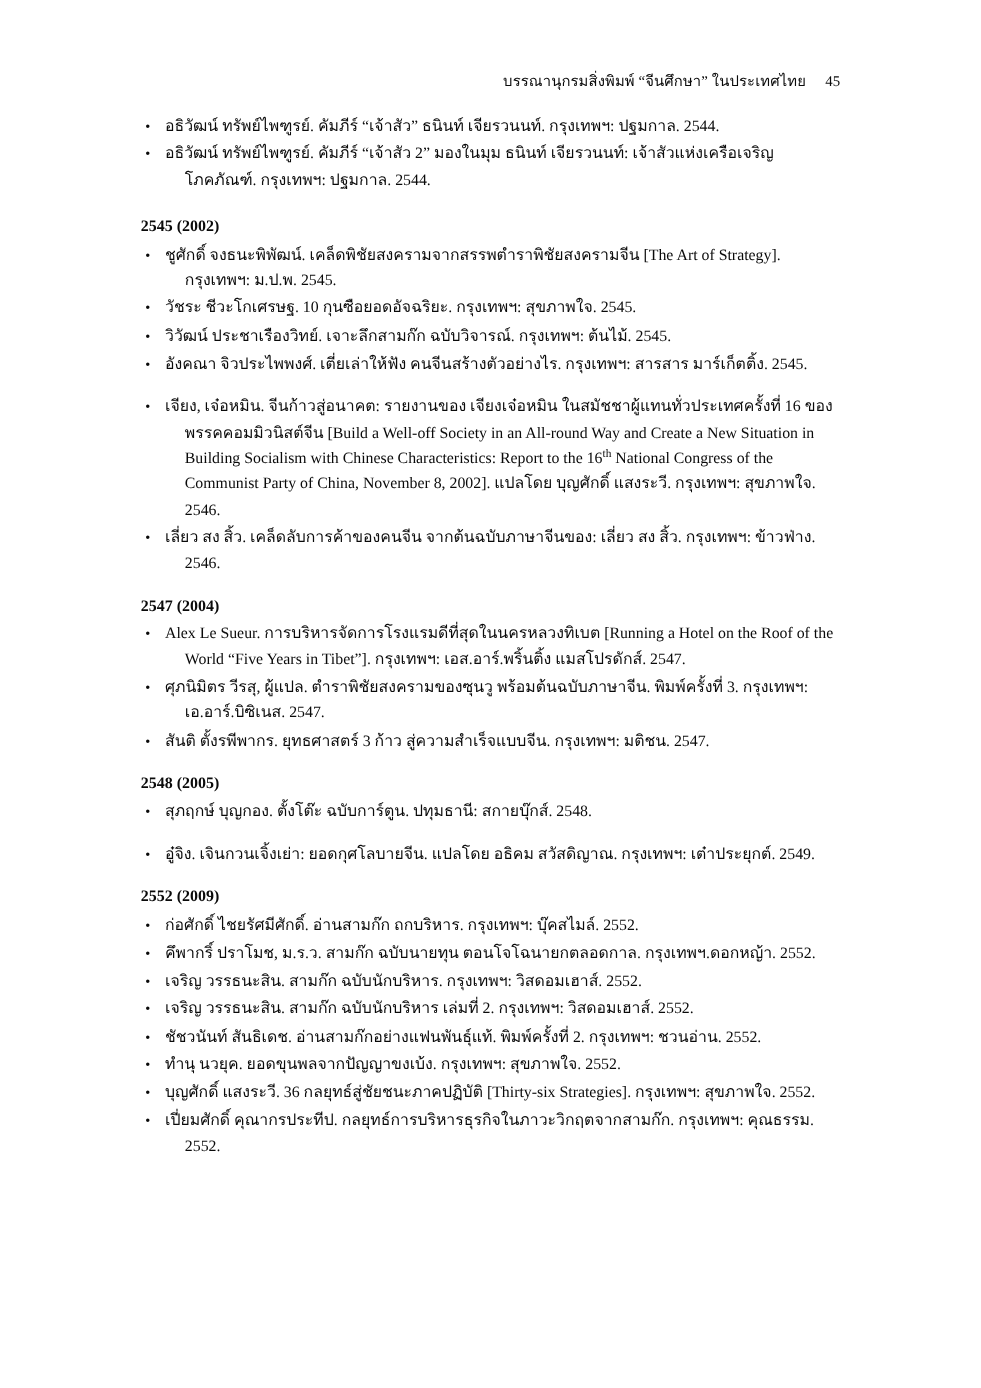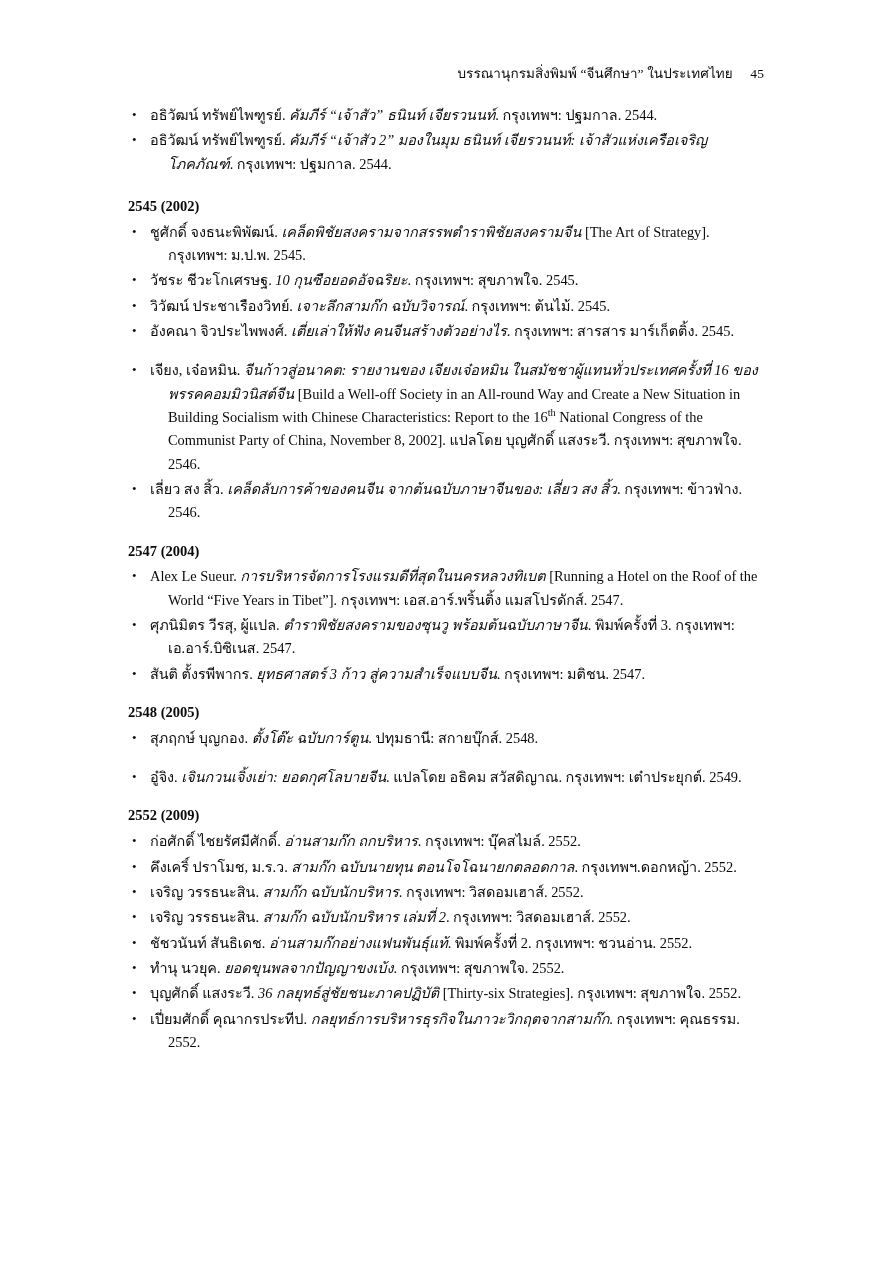--- a/index.html
+++ b/index.html
@@ -73,21 +73,20 @@
   }
   
   ul.entries li {
     padding-left: 40px;
     text-indent: -18px;
   }
   ul.entries li .bullet {
     left: 22px;
   }
   .it {
-    font-style: italic;
   }
   .sup {
     font-size: 0.72em;
     vertical-align: super;
     line-height: 0;
     font-family: Liberation Serif, serif;
   }
 </style>
 </head>
 <body>
@@ -137,21 +136,21 @@
       </div>
       <div class="group">
         <ul class="entries">
           <li><span class="bullet">•</span><span class="">อู๋จิง. </span><span class="it">เจินกวนเจิ้งเย่า: ยอดกุศโลบายจีน</span><span class="">. แปลโดย อธิคม สวัสดิญาณ. กรุงเทพฯ: เต๋าประยุกต์. 2549.</span></li>
         </ul>
       </div>
       <div class="group">
         <div class="year-heading">2552 (2009)</div>
         <ul class="entries">
           <li><span class="bullet">•</span><span class="">ก่อศักดิ์ ไชยรัศมีศักดิ์. </span><span class="it">อ่านสามก๊ก ถกบริหาร</span><span class="">. กรุงเทพฯ: บุ๊คสไมล์. 2552.</span></li>
-          <li><span class="bullet">•</span><span class="">คึงเคริ์ ปราโมช, ม.ร.ว. </span><span class="it">สามก๊ก ฉบับนายทุน ตอนโจโฉนายกตลอดกาล</span><span class="">. กรุงเทพฯ.ดอกหญ้า. 2552.</span></li>
+          <li><span class="bullet">•</span><span class="">คึพากริ์ ปราโมช, ม.ร.ว. </span><span class="it">สามก๊ก ฉบับนายทุน ตอนโจโฉนายกตลอดกาล</span><span class="">. กรุงเทพฯ.ดอกหญ้า. 2552.</span></li>
           <li><span class="bullet">•</span><span class="">เจริญ วรรธนะสิน. </span><span class="it">สามก๊ก ฉบับนักบริหาร</span><span class="">. กรุงเทพฯ: วิสดอมเฮาส์. 2552.</span></li>
           <li><span class="bullet">•</span><span class="">เจริญ วรรธนะสิน. </span><span class="it">สามก๊ก ฉบับนักบริหาร เล่มที่ 2</span><span class="">. กรุงเทพฯ: วิสดอมเฮาส์. 2552.</span></li>
           <li><span class="bullet">•</span><span class="">ชัชวนันท์ สันธิเดช. </span><span class="it">อ่านสามก๊กอย่างแฟนพันธุ์แท้</span><span class="">. พิมพ์ครั้งที่ 2. กรุงเทพฯ: ชวนอ่าน. 2552.</span></li>
           <li><span class="bullet">•</span><span class="">ทำนุ นวยุค. </span><span class="it">ยอดขุนพลจากปัญญาขงเบ้ง</span><span class="">. กรุงเทพฯ: สุขภาพใจ. 2552.</span></li>
           <li><span class="bullet">•</span><span class="">บุญศักดิ์ แสงระวี. </span><span class="it">36 กลยุทธ์สู่ชัยชนะภาคปฏิบัติ</span><span class=""> [Thirty-six Strategies]. กรุงเทพฯ: สุขภาพใจ. 2552.</span></li>
           <li><span class="bullet">•</span><span class="">เปี่ยมศักดิ์ คุณากรประทีป. </span><span class="it">กลยุทธ์การบริหารธุรกิจในภาวะวิกฤตจากสามก๊ก</span><span class="">. กรุงเทพฯ: คุณธรรม. 2552.</span></li>
         </ul>
       </div>
     </div>
 

